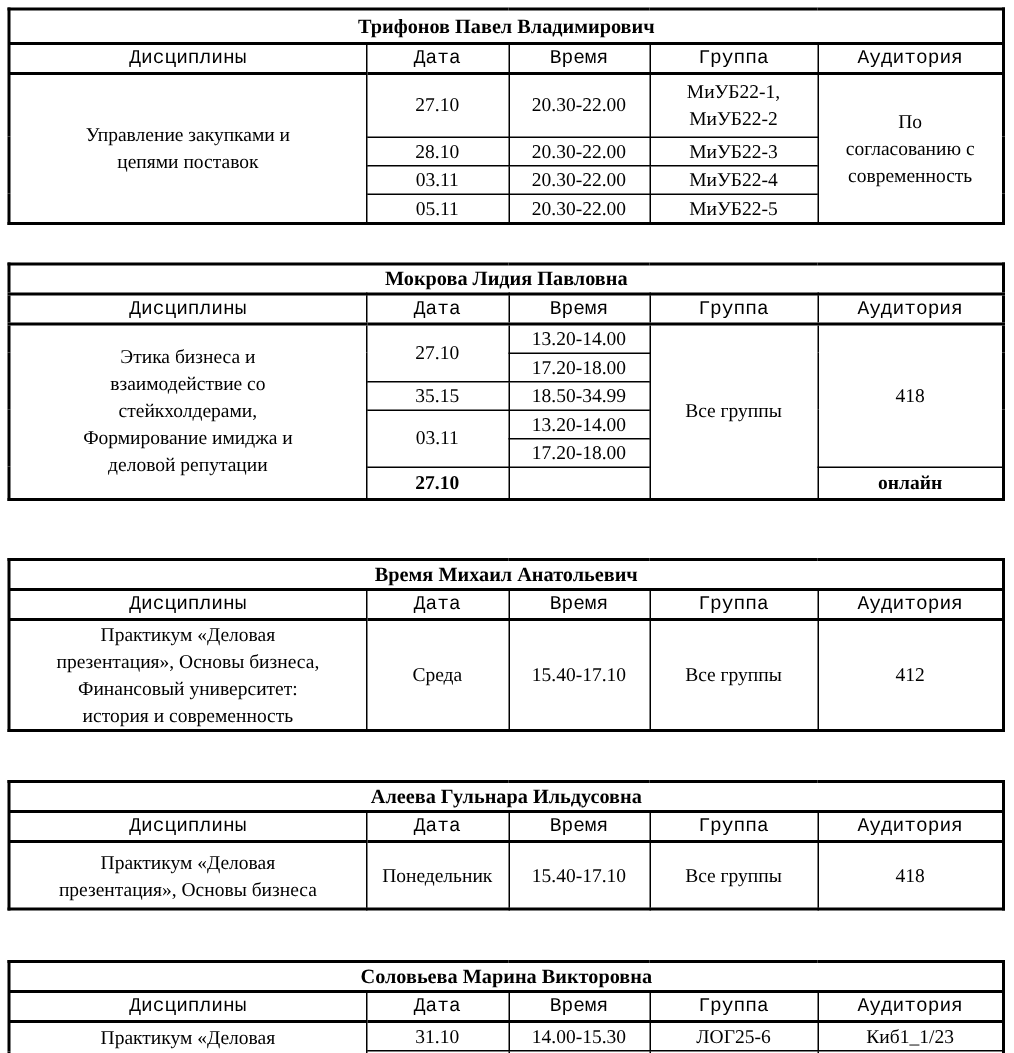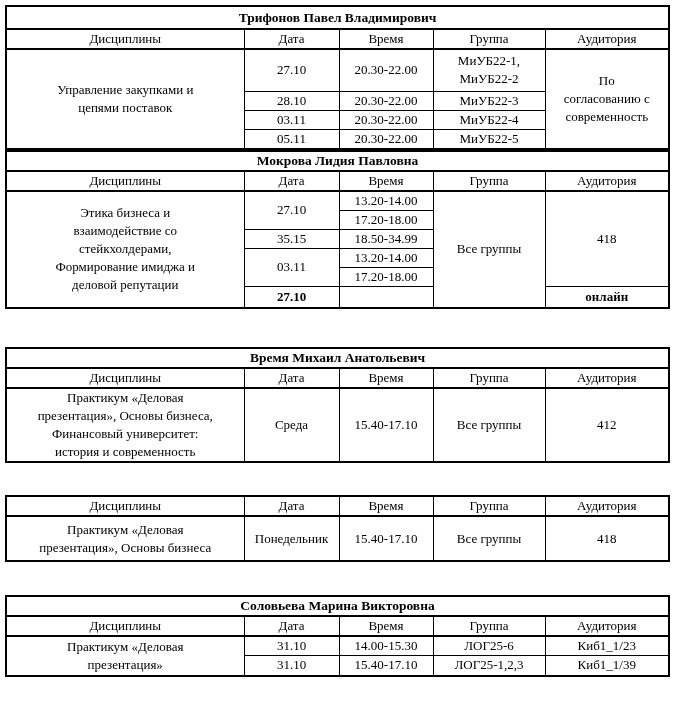--- a/index.html
+++ b/index.html
@@ -33,24 +33,25 @@
     white-space: pre-line;
     overflow: hidden;
   }
   tr.title-row td {
     font-weight: bold;
     font-size: 13.5px;
     border-bottom-width: 2px;
   }
   tr.header-row td {
     border-bottom-width: 2px;
+    font-family: Liberation Mono, monospace;
   }
   td.vtop { vertical-align: top; padding-top: 1px; }
   td.bold { font-weight: bold; }
-  .gap25 { }
+  .gap25 { margin-bottom: 25px; }
   .gap38 { margin-bottom: 38px; }
   .gap32 { margin-bottom: 32px; }
   .gap33 { margin-bottom: 33px; }
 </style>
 </head>
 <body>
 
 <div class="page">
 
   <table class="schedule gap25">
@@ -187,20 +188,23 @@
 
   <table class="schedule gap33">
     <colgroup>
         <col style="width:238px">
         <col style="width:95px">
         <col style="width:94px">
         <col style="width:112px">
         <col style="width:124px">
       </colgroup>
     <tbody>
+      <tr class="title-row" style="height:18px">
+        <td colspan="5">Алеева Гульнара Ильдусовна</td>
+      </tr>
       <tr class="header-row" style="height:18px">
         <td>Дисциплины</td>
         <td>Дата</td>
         <td>Время</td>
         <td>Группа</td>
         <td>Аудитория</td>
       </tr>
       <tr style="height:45px">
         <td>Практикум «Деловая
 презентация», Основы бизнеса</td>

